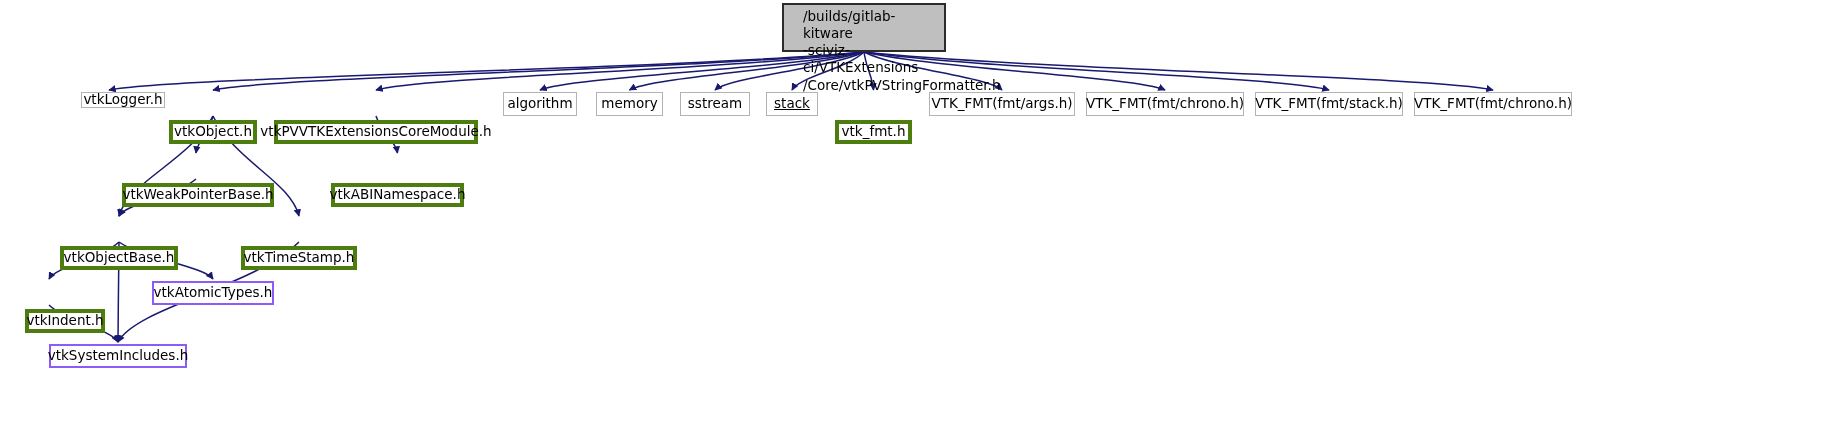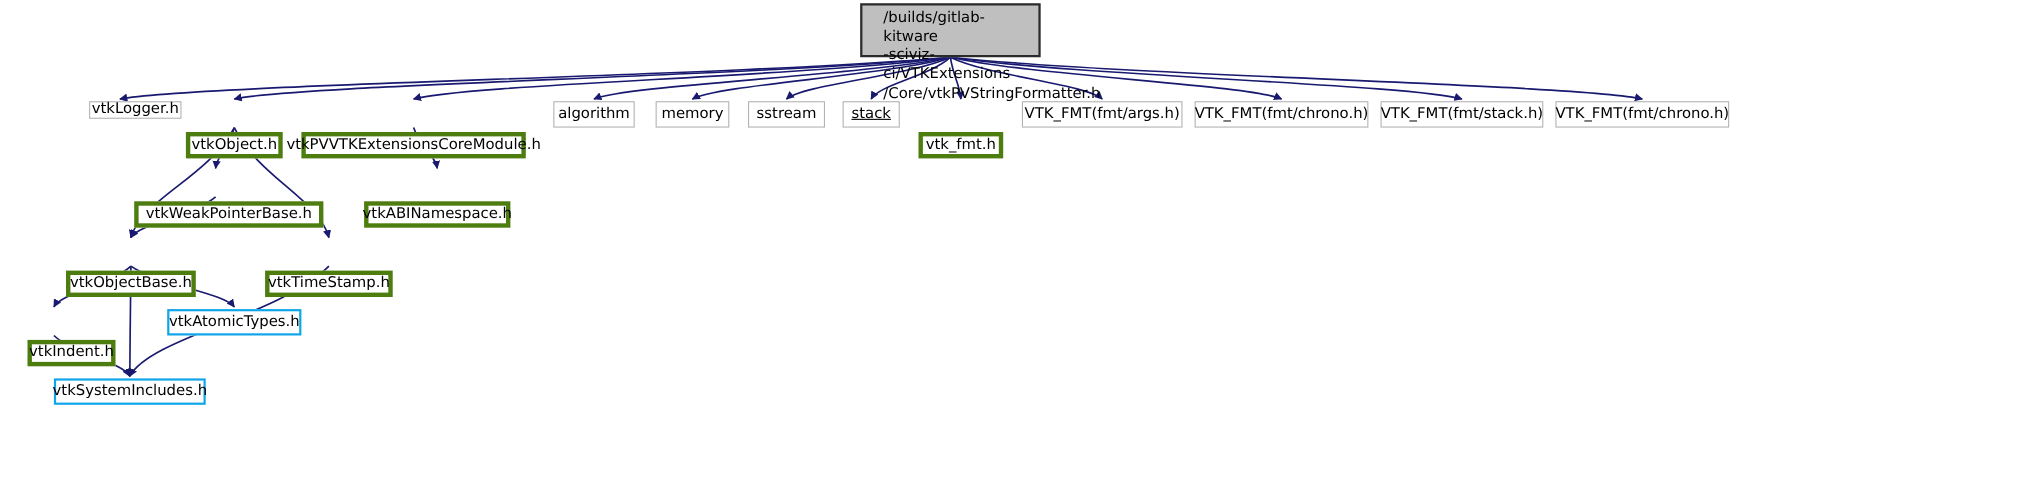--- a/index.html
+++ b/index.html
@@ -3,21 +3,21 @@
 <meta charset="utf-8">
 <style>
   html,body{margin:0;padding:0;background:#ffffff;}
   body{font-family:"DejaVu Sans","Liberation Sans",sans-serif;}
   #graph{position:relative;width:1844px;height:440px;background:#ffffff;overflow:hidden;}
   #edges{position:absolute;left:0;top:0;width:1844px;height:440px;}
   .node{position:absolute;box-sizing:border-box;display:flex;align-items:center;justify-content:center;
         background:#ffffff;color:#000000;font-size:13.5px;line-height:1.18;white-space:pre;text-align:center;}
   .node.thin{border:1px solid #b3b3b3;}
   .node.bold{border:4px solid #4d7c0f;margin-top:28px;}
-  .node.red{border:2px solid #0ea5e9;}
+  .node.red{border:2px solid #8b5cf6;}
   .node.root{border:2px solid #2b2b2b;background:#bfbfbf;}
   .node.multiline{display:block;padding:3px 5px 0 19px;text-align:left;white-space:pre-line;font-size:13.5px;line-height:1.27;}
 </style>
 </head>
 <body>
 
 <div id="graph">
 
   <svg id="edges" viewBox="0 0 1844 440" xmlns="http://www.w3.org/2000/svg">
     <defs>
@@ -61,21 +61,21 @@
       <div class="node bold" style="left: 274px; top: 92px; width: 204px; height: 24px;">vtkPVVTKExtensionsCoreModule.h</div>
       <div class="node thin" style="left: 503px; top: 92px; width: 74px; height: 24px;">algorithm</div>
       <div class="node thin" style="left: 596px; top: 92px; width: 67px; height: 24px;">memory</div>
       <div class="node thin" style="left: 680px; top: 92px; width: 70px; height: 24px;">sstream</div>
       <div class="node thin" style="left: 766px; top: 92px; width: 52px; height: 24px; text-decoration: underline;">stack</div>
       <div class="node bold" style="left: 835px; top: 92px; width: 77px; height: 24px;">vtk_fmt.h</div>
       <div class="node thin" style="left: 929px; top: 92px; width: 146px; height: 24px;">VTK_FMT(fmt/args.h)</div>
       <div class="node thin" style="left: 1086px; top: 92px; width: 158px; height: 24px;">VTK_FMT(fmt/chrono.h)</div>
       <div class="node thin" style="left: 1255px; top: 92px; width: 148px; height: 24px;">VTK_FMT(fmt/stack.h)</div>
       <div class="node thin" style="left: 1414px; top: 92px; width: 158px; height: 24px;">VTK_FMT(fmt/chrono.h)</div>
-      <div class="node bold" style="left: 122px; top: 155px; width: 172px; height: 24px;">vtkWeakPointerBase.h</div>
+      <div class="node bold" style="left: 122px; top: 155px; width: 152px; height: 24px;">vtkWeakPointerBase.h</div>
       <div class="node bold" style="left: 331px; top: 155px; width: 133px; height: 24px;">vtkABINamespace.h</div>
       <div class="node bold" style="left: 60px; top: 218px; width: 118px; height: 24px;">vtkObjectBase.h</div>
       <div class="node bold" style="left: 241px; top: 218px; width: 116px; height: 24px;">vtkTimeStamp.h</div>
       <div class="node bold" style="left: 25px; top: 281px; width: 80px; height: 24px;">vtkIndent.h</div>
       <div class="node red" style="left: 152px; top: 281px; width: 122px; height: 24px;">vtkAtomicTypes.h</div>
       <div class="node red" style="left: 49px; top: 344px; width: 138px; height: 24px;">vtkSystemIncludes.h</div>
     </div>
 </div>
 
 </body></html>

